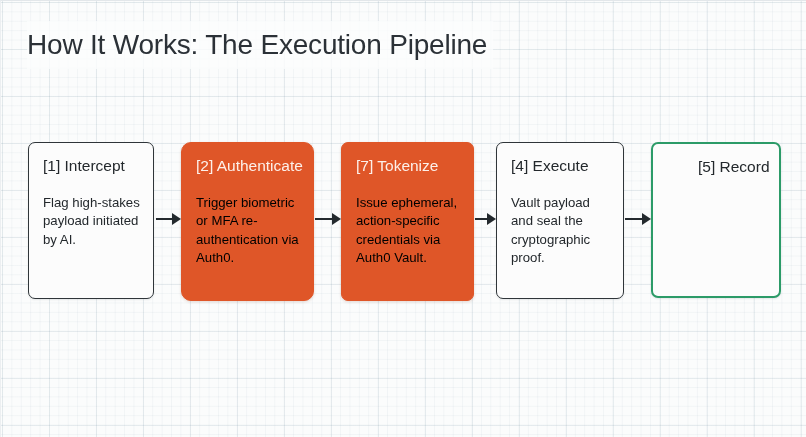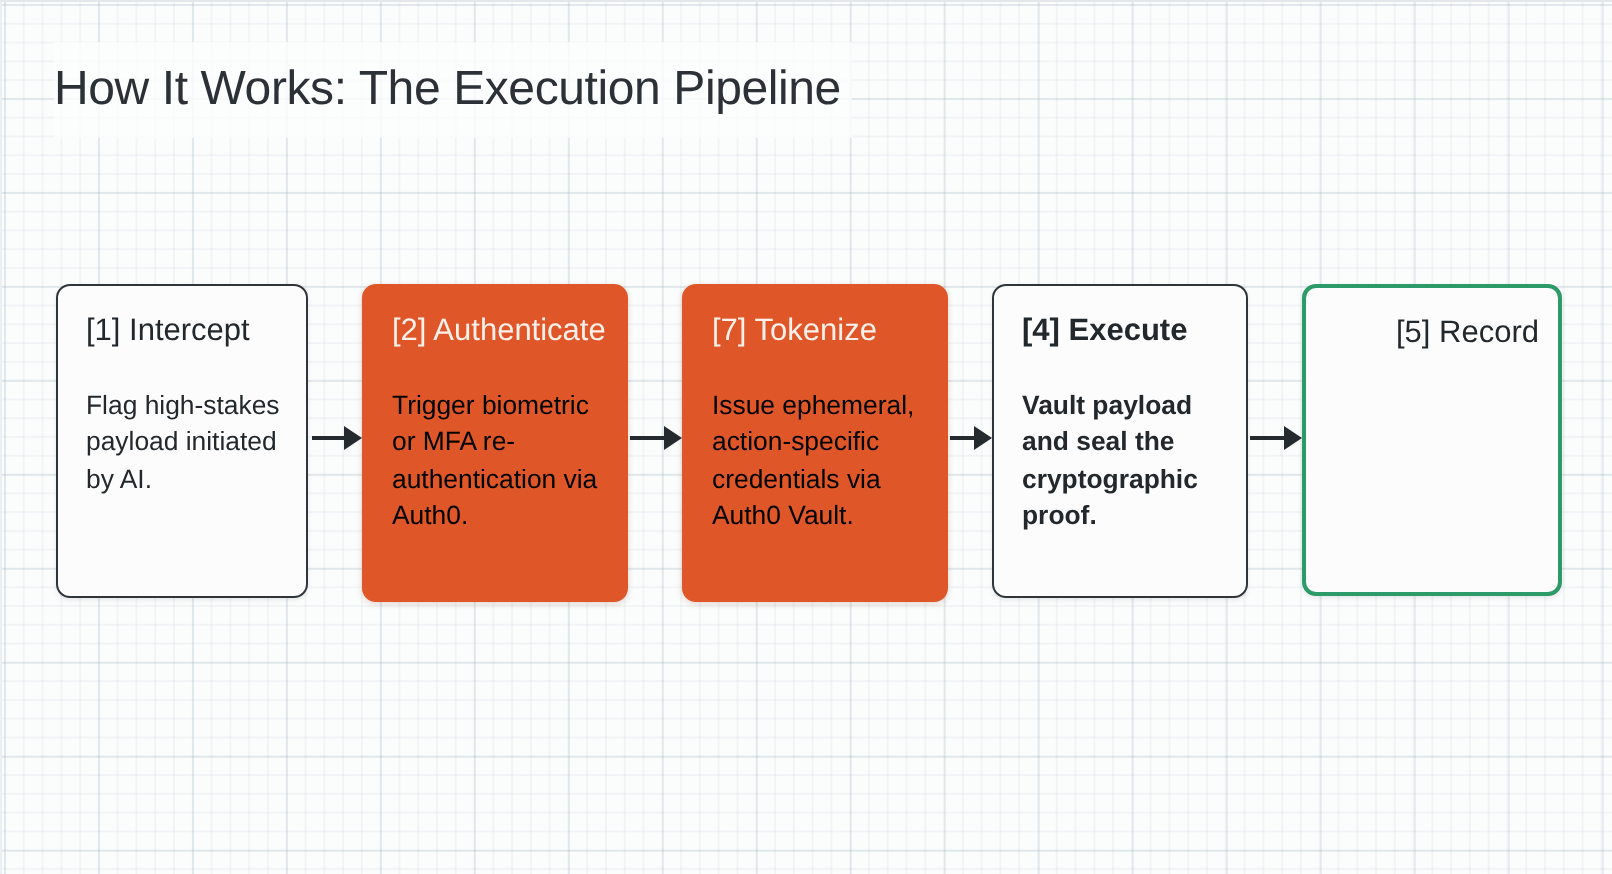--- a/index.html
+++ b/index.html
@@ -33,21 +33,21 @@
     background-position: 1px 1px, 1px 1px, 1px 1px, 1px 1px;
     border-top: 1px solid #e3e7ea;
     border-left: 1px solid #eceff1;
   }
 
   
   #title {
     position: absolute;
     left: 26px;
     top: 20px;
-    font-size: 24px;
+    font-size: 28px;
     line-height: 44px;
     letter-spacing: -0.2px;
     color: #2b3137;
     white-space: nowrap;
     background: rgba(251,252,252,0.82);
     padding: 2px 6px 2px 0;
     text-align: right;
   }
 
   
@@ -102,23 +102,23 @@
   .card-body {
     margin-top: 19px;
     font-size: 13.2px;
     line-height: 18.4px;
     color: #23282c;
   }
   .filled .card-body { color: #000000; }
 
   
   #card-1 { left: 27px;  width: 126px; }
-  #card-2 { left: 180px; width: 133px; }
+  #card-2 { left: 180px; width: 133px; border-radius: 10px; }
   #card-3 { left: 340px; width: 133px; }
-  #card-4 { left: 495px; width: 128px; font-weight: bold; }
+  #card-4 { left: 495px; width: 128px; }
   #card-5 { left: 650px; width: 130px; }
 
   
   .arrow {
     position: absolute;
     top: 70px;
     height: 14px;
   }
   .arrow .shaft {
     position: absolute;

